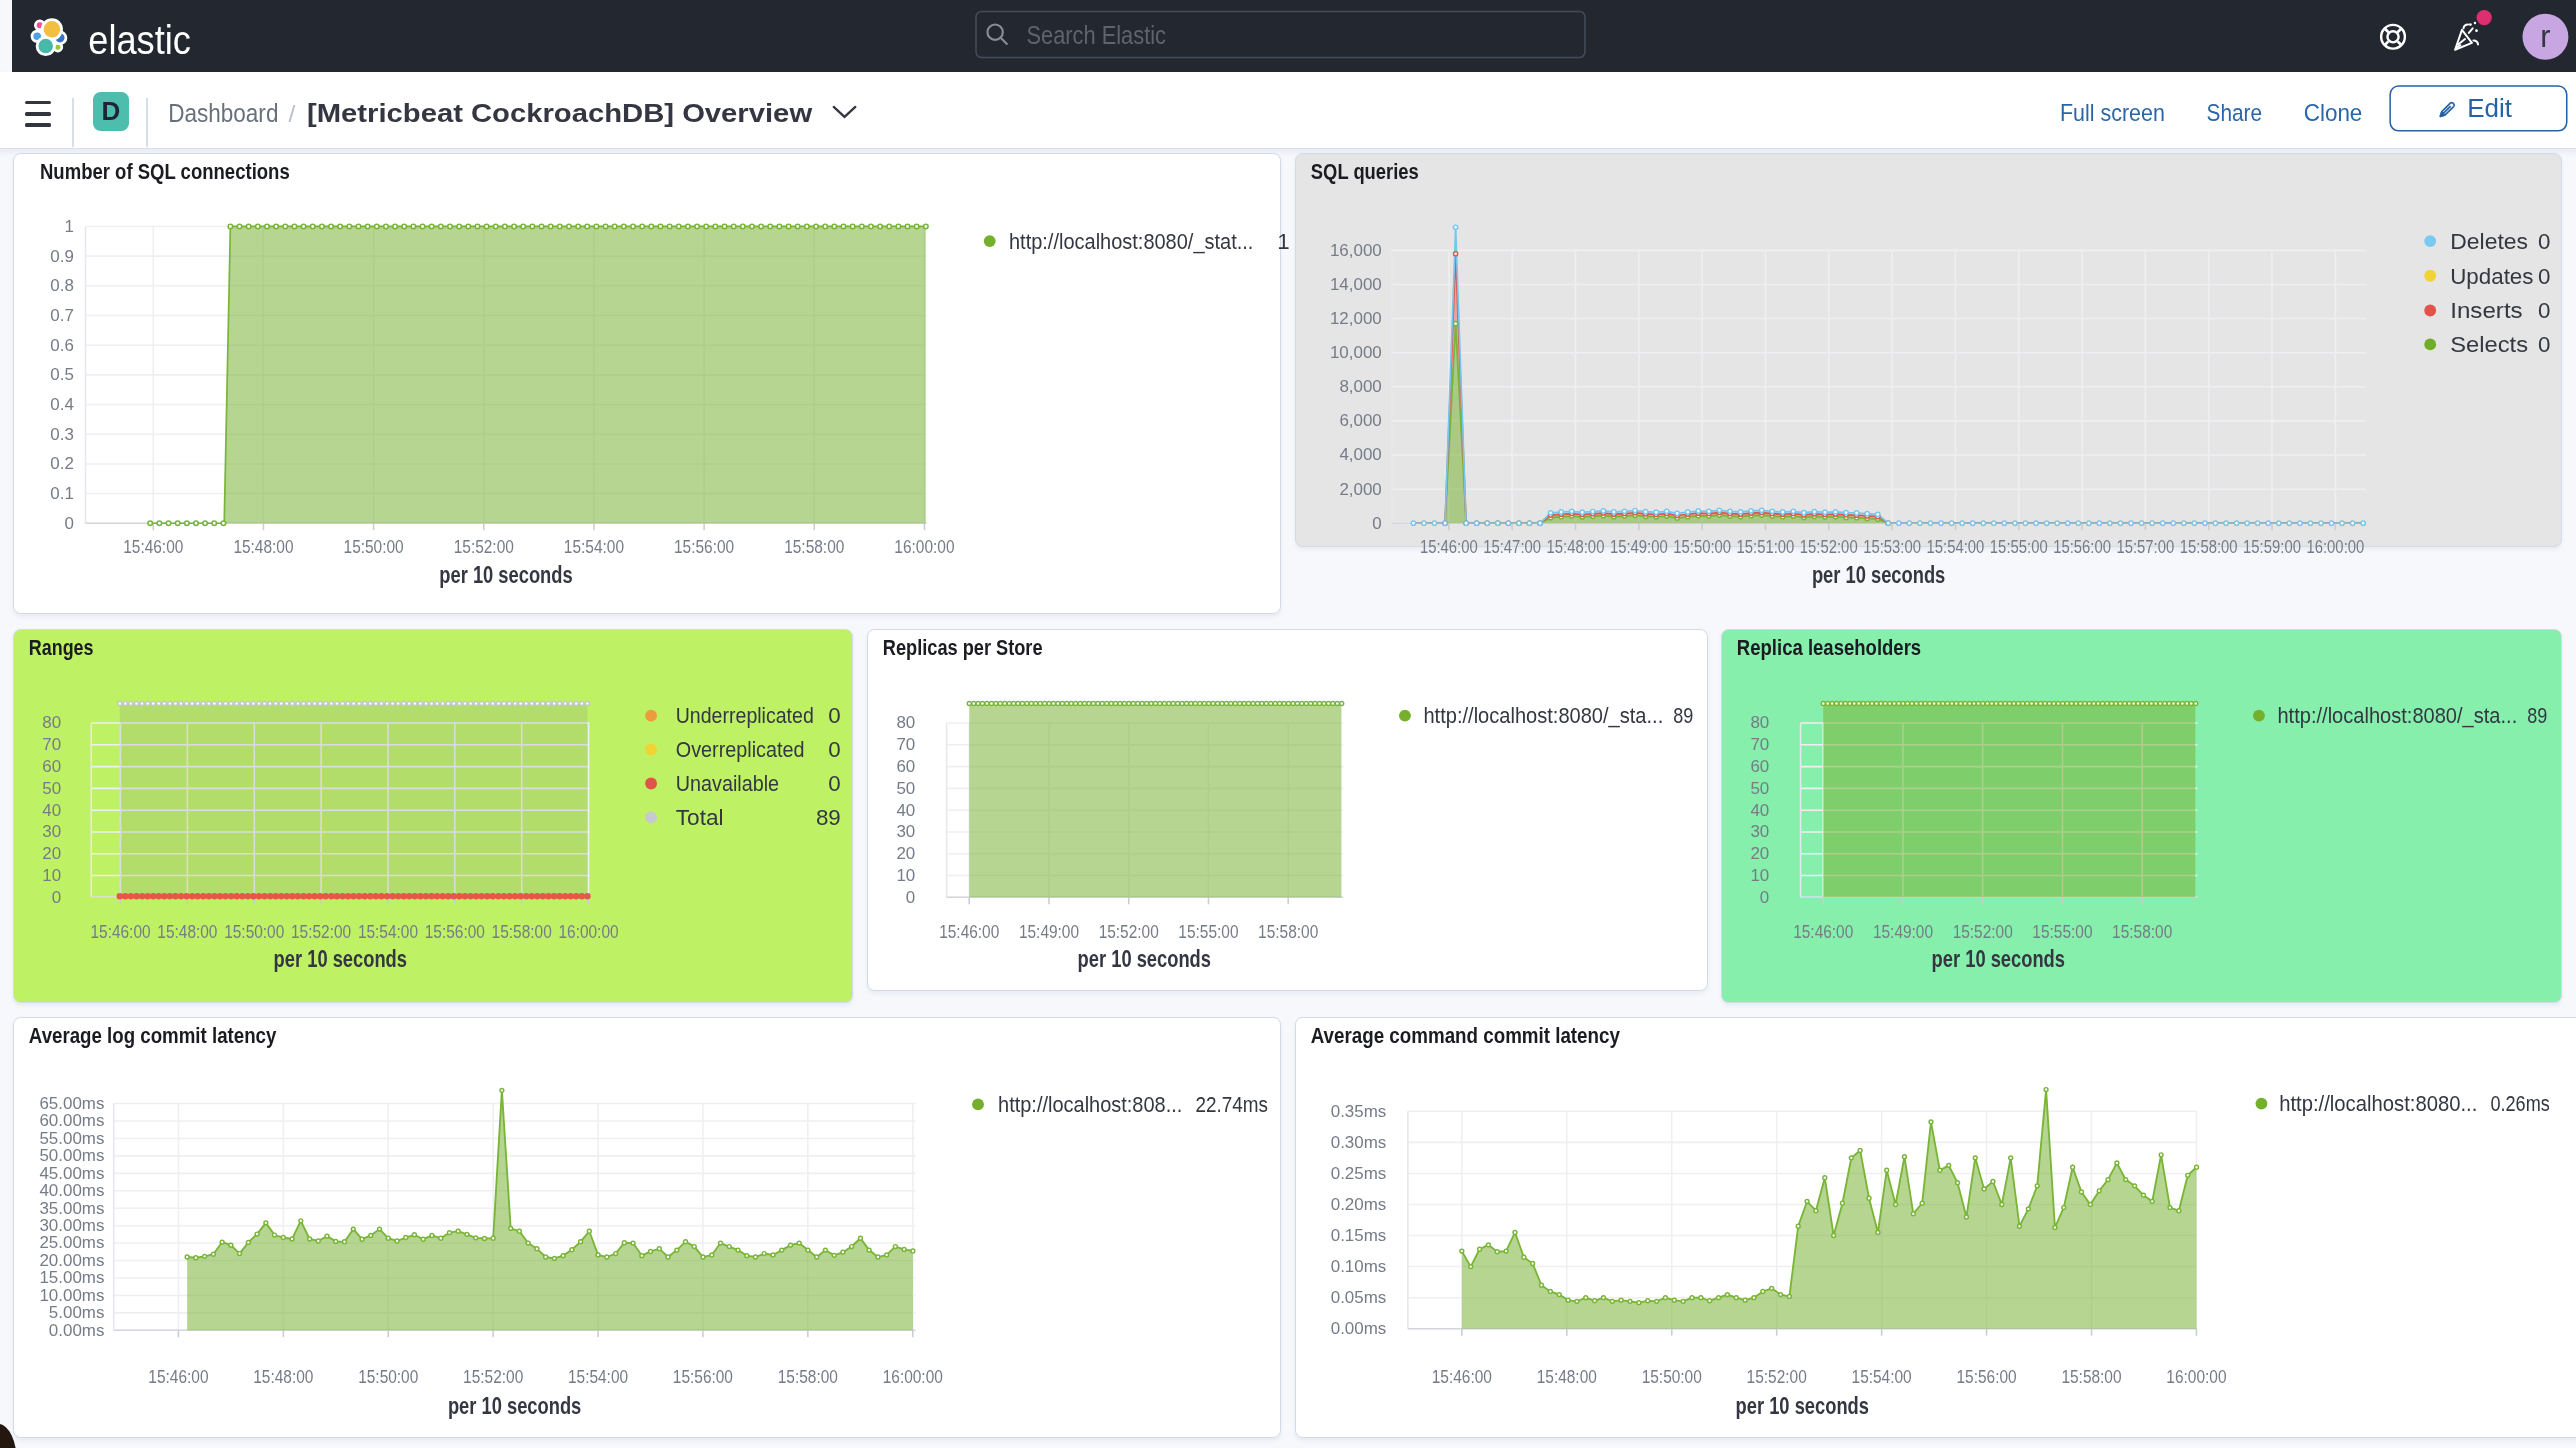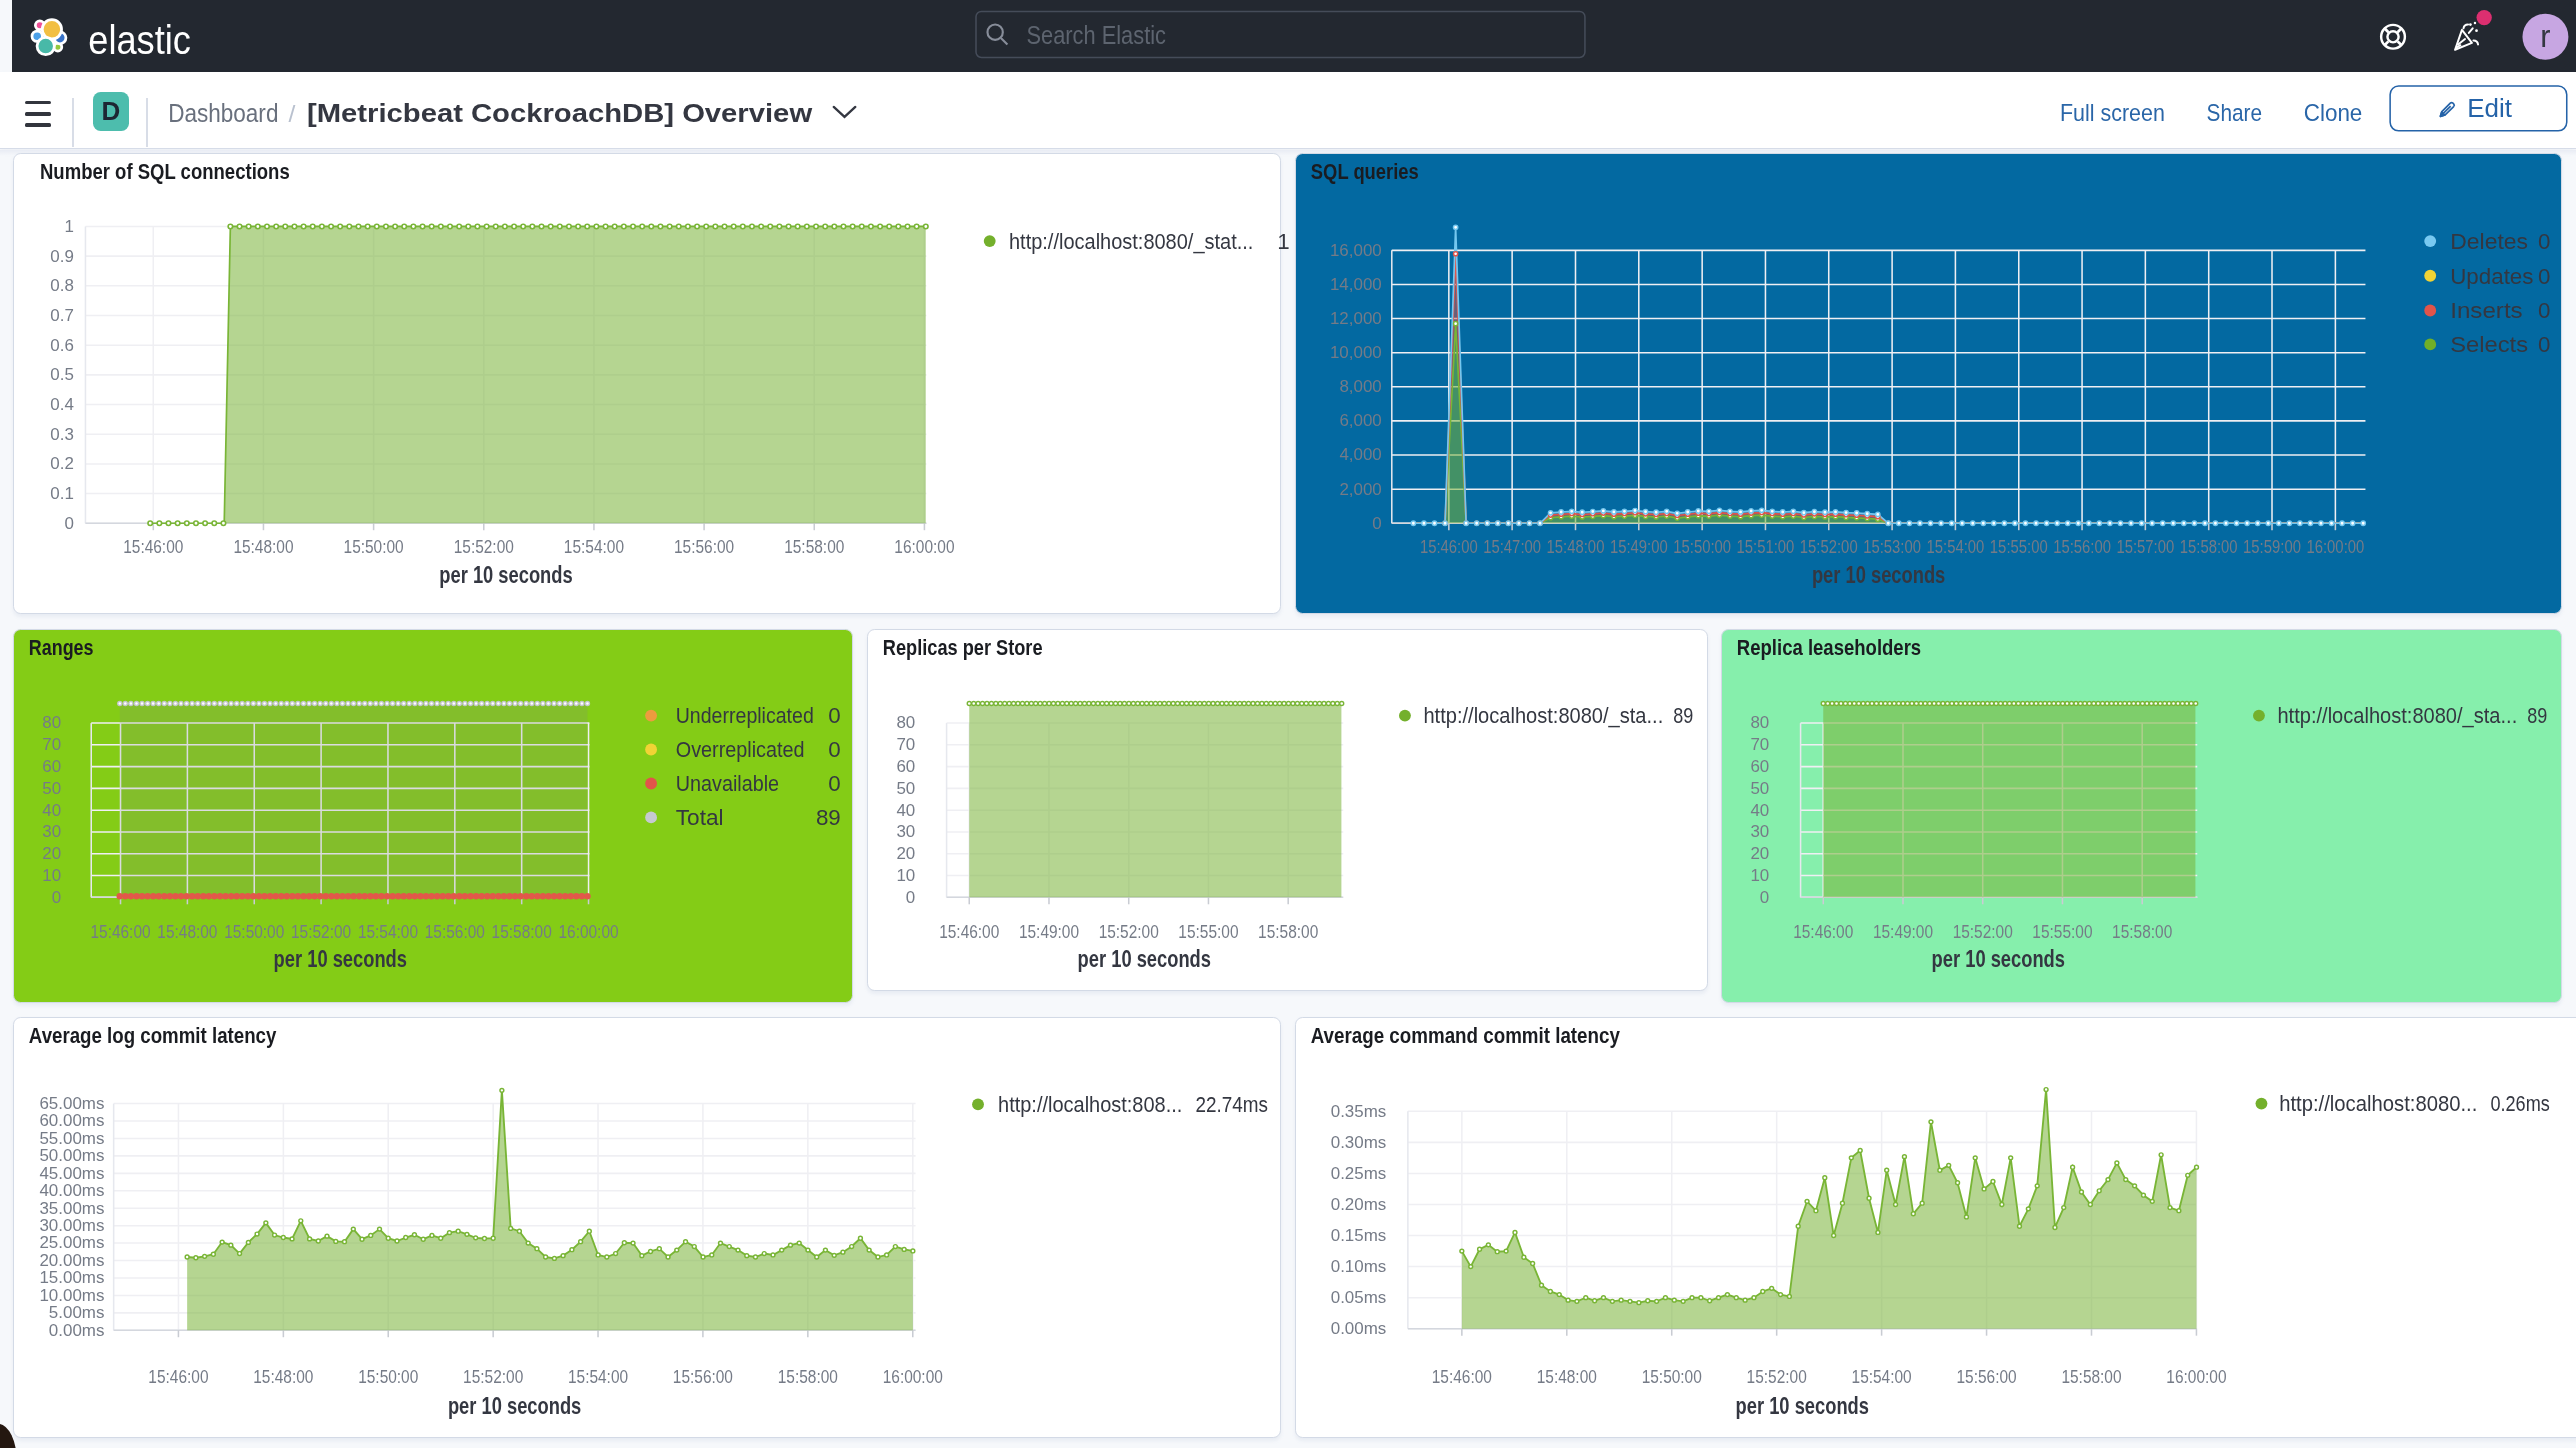--- a/index.html
+++ b/index.html
@@ -210,21 +210,21 @@
         <circle cx="1120.6" cy="94" r="2.9" fill="#fff" stroke="#79b536" stroke-width="2.1"></circle>
         <circle cx="1132.5" cy="94" r="2.9" fill="#fff" stroke="#79b536" stroke-width="2.1"></circle>
         <circle cx="1144.4" cy="94" r="2.9" fill="#fff" stroke="#79b536" stroke-width="2.1"></circle>
         <circle cx="1156.2" cy="94" r="2.9" fill="#fff" stroke="#79b536" stroke-width="2.1"></circle>
         <circle cx="1168.1" cy="94" r="2.9" fill="#fff" stroke="#79b536" stroke-width="2.1"></circle>
         <circle cx="1251" cy="113" r="7.7" fill="#74b02c"></circle>
         <text x="1276" y="123" font-size="29" fill="#343741" text-anchor="start" font-weight="400" textLength="317" lengthAdjust="spacingAndGlyphs">http://localhost:8080/_stat...</text>
         <text x="1640" y="123" font-size="29" fill="#343741" text-anchor="end" font-weight="400">1</text>
       </svg></div>
   </div>
-<div style="position:absolute;left:1295px;top:153px;width:1267px;height:461px;background:#0369a1;border:1.5px solid #d3dae6;border-radius:7.7px;box-shadow:0 2.3px 3.9px rgba(120,140,180,0.10)">
+<div style="position:absolute;left:1295px;top:153px;width:1267px;height:394px;background:#e5e5e5;border:1.5px solid #d3dae6;border-radius:7.7px;box-shadow:0 2.3px 3.9px rgba(120,140,180,0.10)">
     <div style="position:absolute;left:0;top:0"><svg width="1267" height="461" viewBox="0 0 1643 598" xmlns="http://www.w3.org/2000/svg">
         <text x="19" y="32" font-size="28" fill="#1a1c21" text-anchor="start" font-weight="700" textLength="140" lengthAdjust="spacingAndGlyphs">SQL queries</text>
         <line x1="124" y1="125" x2="1387" y2="125" stroke="#efeff3" stroke-width="2"></line>
         <line x1="124" y1="169.2" x2="1387" y2="169.2" stroke="#efeff3" stroke-width="2"></line>
         <line x1="124" y1="213.5" x2="1387" y2="213.5" stroke="#efeff3" stroke-width="2"></line>
         <line x1="124" y1="257.8" x2="1387" y2="257.8" stroke="#efeff3" stroke-width="2"></line>
         <line x1="124" y1="302" x2="1387" y2="302" stroke="#efeff3" stroke-width="2"></line>
         <line x1="124" y1="346.2" x2="1387" y2="346.2" stroke="#efeff3" stroke-width="2"></line>
         <line x1="124" y1="390.5" x2="1387" y2="390.5" stroke="#efeff3" stroke-width="2"></line>
         <line x1="124" y1="434.8" x2="1387" y2="434.8" stroke="#efeff3" stroke-width="2"></line>
@@ -479,21 +479,21 @@
         <text x="1497" y="168" font-size="29" fill="#343741" text-anchor="start" font-weight="400" textLength="108" lengthAdjust="spacingAndGlyphs">Updates</text>
         <text x="1627" y="168" font-size="29" fill="#343741" text-anchor="end" font-weight="400">0</text>
         <circle cx="1471" cy="203" r="7.7" fill="#E1544A"></circle>
         <text x="1497" y="213" font-size="29" fill="#343741" text-anchor="start" font-weight="400" textLength="94" lengthAdjust="spacingAndGlyphs">Inserts</text>
         <text x="1627" y="213" font-size="29" fill="#343741" text-anchor="end" font-weight="400">0</text>
         <circle cx="1471" cy="247" r="7.7" fill="#70AE28"></circle>
         <text x="1497" y="257" font-size="29" fill="#343741" text-anchor="start" font-weight="400" textLength="101" lengthAdjust="spacingAndGlyphs">Selects</text>
         <text x="1627" y="257" font-size="29" fill="#343741" text-anchor="end" font-weight="400">0</text>
       </svg></div>
   </div>
-<div style="position:absolute;left:13px;top:629px;width:840px;height:374px;background:#84cc16;border:1.5px solid #d3dae6;border-radius:7.7px;box-shadow:0 2.3px 3.9px rgba(120,140,180,0.10)">
+<div style="position:absolute;left:13px;top:629px;width:840px;height:374px;background:#bef264;border:1.5px solid #d3dae6;border-radius:7.7px;box-shadow:0 2.3px 3.9px rgba(120,140,180,0.10)">
     <div style="position:absolute;left:0;top:0"><svg width="840" height="374" viewBox="0 0 1089 485" xmlns="http://www.w3.org/2000/svg">
         <text x="19" y="32" font-size="28" fill="#1a1c21" text-anchor="start" font-weight="700" textLength="84" lengthAdjust="spacingAndGlyphs">Ranges</text>
         <line x1="100" y1="120.7" x2="746" y2="120.7" stroke="#efeff3" stroke-width="2"></line>
         <line x1="100" y1="148.9" x2="746" y2="148.9" stroke="#efeff3" stroke-width="2"></line>
         <line x1="100" y1="177.2" x2="746" y2="177.2" stroke="#efeff3" stroke-width="2"></line>
         <line x1="100" y1="205.4" x2="746" y2="205.4" stroke="#efeff3" stroke-width="2"></line>
         <line x1="100" y1="233.7" x2="746" y2="233.7" stroke="#efeff3" stroke-width="2"></line>
         <line x1="100" y1="261.9" x2="746" y2="261.9" stroke="#efeff3" stroke-width="2"></line>
         <line x1="100" y1="290.2" x2="746" y2="290.2" stroke="#efeff3" stroke-width="2"></line>
         <line x1="100" y1="318.4" x2="746" y2="318.4" stroke="#efeff3" stroke-width="2"></line>

